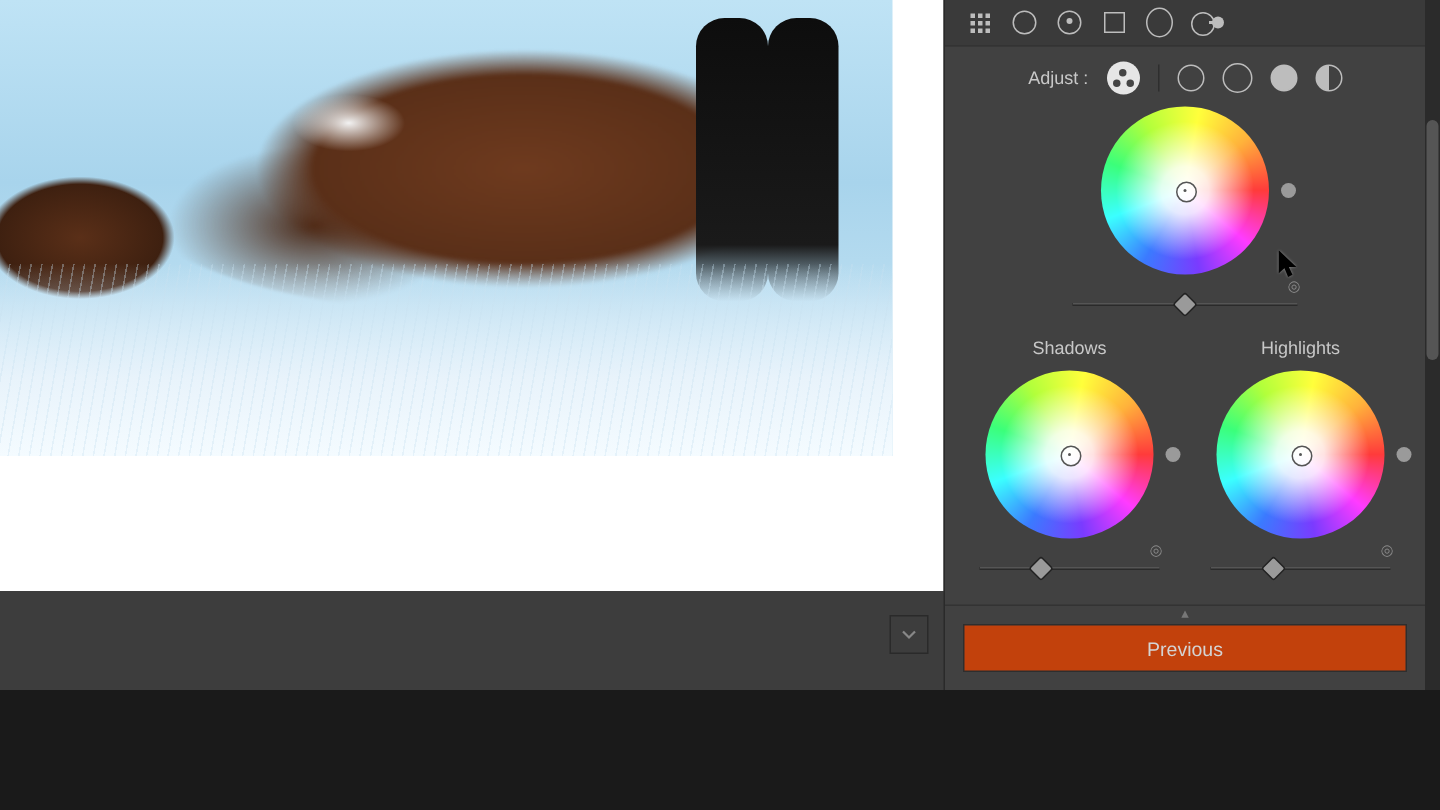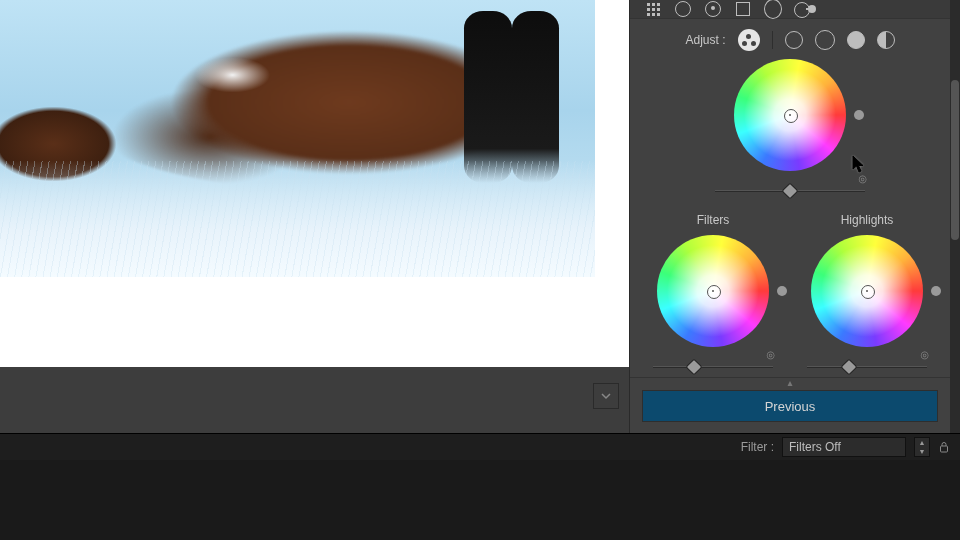--- a/index.html
+++ b/index.html
@@ -65,21 +65,21 @@
   .slider .track{position:absolute;left:0;right:0;top:9px;height:2px;background:#2a2a2a;box-shadow:inset 0 1px 0 #555}
   .slider .thumb{position:absolute;top:4px;width:10px;height:10px;border:1px solid #222;border-radius:2px;background:#9a9a9a;transform:translateX(-50%) rotate(45deg)}
   .slider .eye{position:absolute;right:-2px;top:-8px;color:#888;font-size:10px}
 
   .sub-row{display:flex;justify-content:space-around;padding:4px 6px 0}
   .sub-col{display:flex;flex-direction:column;align-items:center;width:50%}
   .sub-col .lbl{color:#c8c8c8;margin-bottom:8px}
 
   .btn-row{display:flex;gap:10px;padding:12px 12px;border-top:1px solid #333;margin-top:auto;position:relative}
   .btn-row .chev{position:absolute;left:50%;top:-1px;transform:translateX(-50%);color:#777;font-size:10px}
-  .btn{flex:1;height:30px;background:#0c4a6e;border:1px solid #2e2e2e;color:#d4d4d4;display:flex;align-items:center;justify-content:center;font-size:13px;cursor:pointer}
+  .btn{flex:1;height:30px;background:#c2410c;border:1px solid #2e2e2e;color:#d4d4d4;display:flex;align-items:center;justify-content:center;font-size:13px;cursor:pointer}
 
   .scrollbar{width:10px;background:#2b2b2b}
   .scrollbar .thumb{margin:80px 1px 0;height:160px;background:#555;border-radius:4px}
 
   .footer{height:26px;background:#1e1e1e;display:flex;align-items:center;justify-content:flex-end;gap:8px;padding:0 10px;color:#9a9a9a;font-size:12px;border-top:1px solid #000}
   .footer .dd{height:18px;min-width:110px;background:#2c2c2c;border:1px solid #111;display:flex;align-items:center;padding:0 6px;color:#bdbdbd;position:relative}
   .footer .spin{width:14px;height:18px;background:#2c2c2c;border:1px solid #111;display:flex;flex-direction:column}
   .footer .spin div{flex:1;display:flex;align-items:center;justify-content:center;font-size:7px;color:#999}
   .footer .lock{width:12px;height:12px}
 
@@ -175,21 +175,21 @@
         </div>
         <div class="slider">
           <div class="track"></div>
           <div class="thumb" style="left:50%"></div>
           <span class="eye">◎</span>
         </div>
       </div>
 
       <div class="sub-row">
         <div class="sub-col">
-          <span class="lbl">Filters</span>
+          <span class="lbl">Shadows</span>
           <div class="wheel-wrap">
             <div class="wheel sub-w"></div>
             <div class="picker-dot"></div>
             <div class="sat-dot"></div>
           </div>
           <div class="slider" style="width:120px">
             <div class="track"></div>
             <div class="thumb" style="left:34%"></div>
             <span class="eye">◎</span>
           </div>
@@ -213,27 +213,13 @@
         <span class="chev">▴</span>
         <div class="btn">Previous</div>
       </div>
     </div>
 
     <div class="scrollbar">
         <div class="thumb"></div>
       </div>
   </div>
 
-  <div class="footer">
-    <span>Filter :</span>
-    <div class="dd">
-      <span>Filters Off</span>
-    </div>
-    <div class="spin">
-        <div>▲</div>
-        <div>▼</div>
-      </div>
-    <svg class="lock" viewBox="0 0 12 12">
-        <rect x="2.5" y="5" width="7" height="6" rx="1" fill="none" stroke="#888"></rect>
-        <path d="M4 5 V3.5 a2 2 0 0 1 4 0 V5" fill="none" stroke="#888"></path>
-      </svg>
-  </div>
 </div>
 
 </body></html>

